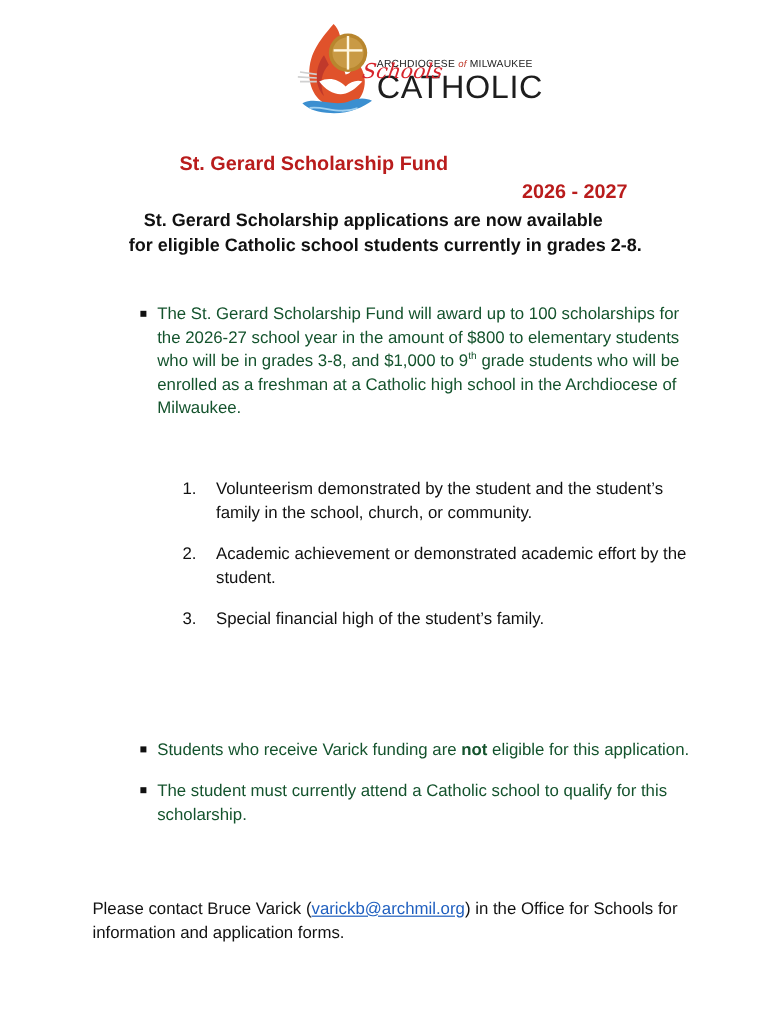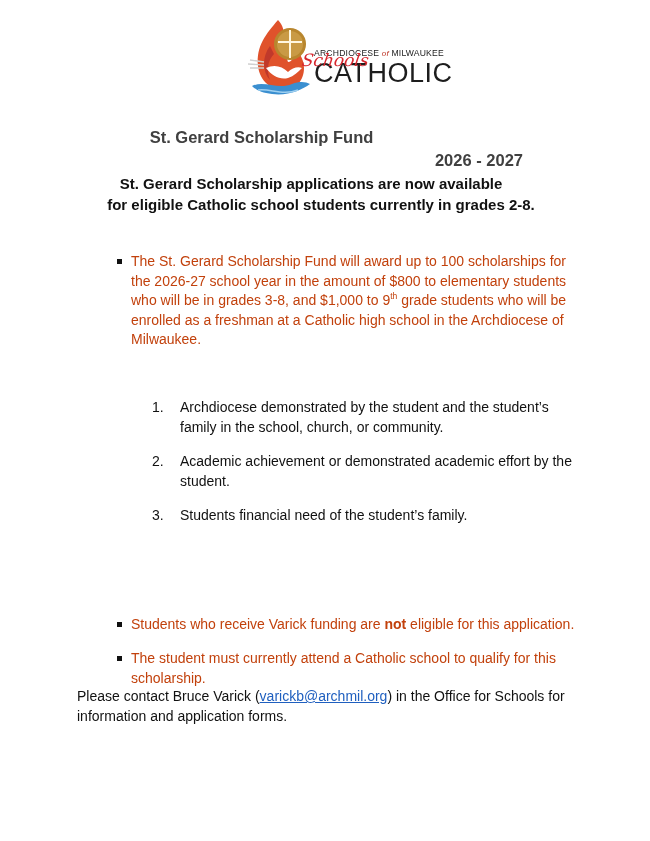--- a/index.html
+++ b/index.html
@@ -10,50 +10,50 @@
   
   .logo { position:absolute; left:248px; top:16px; width:200px; height:84px; }
   .logo-mark { position:absolute; left:0; top:0; width:72px; height:84px; }
   .logo-text { position:absolute; left:66px; top:32px; width:134px; }
   .logo-arch { font-family:Liberation Sans, sans-serif; font-size:8.6px; letter-spacing:0.2px; color:#222; white-space:nowrap; line-height:10px; }
   .logo-arch .of { font-style:italic; color:#c0392b; font-size:8px; }
   .logo-catholic { font-family:Liberation Sans, sans-serif; font-size:27px; letter-spacing:0.5px; color:#1d1d1d; line-height:26px; margin-top:1px; white-space:nowrap;text-align:center; }
   .logo-schools { position:absolute; left:54px; top:34px; font-family:"DejaVu Serif", serif; font-style:italic; font-size:17px; color:#d7262d; white-space:nowrap; transform:skewX(-8deg); }
 
   
-  .title { position:absolute; left:0; width:523px; text-align:center; font-weight:bold; font-size:16.5px; color:#404040; }
+  .title { position:absolute; left:0; width:523px; text-align:center; font-weight:bold; font-size:16.5px; color:#b91c1c; }
   .t1 { top:128px; }
   .t2 { top:151px;text-align:right; }
   .sub { position:absolute; width:650px; text-align:center; font-weight:bold; font-size:15px; color:#111; }
   .s1 { top:175px; left:-14px; }
   .s2 { top:196px; left:-4px; }
 
   
-  .bullet { position:absolute; left:115px; width:470px; font-size:14px; line-height:19.6px; color:#c2410c; }
+  .bullet { position:absolute; left:115px; width:470px; font-size:14px; line-height:19.6px; color:#14532d; }
   .bullet .marker { position:absolute; left:2px; top:7px; width:5px; height:5px; background:#111; }
   .bullet .txt { margin-left:16px; }
   .b1 { top:252px; }
   .b2 { top:361px; }
   .b3 { top:561px; }
   .b4 { top:615px; }
   .b5 { top:649px; }
   sup { font-size:8.5px; line-height:0; vertical-align:super; }
   .bold { font-weight:bold; }
   .ul-bold { font-weight:bold; }
 
   
   .num { position:absolute; left:152px; width:420px; font-size:14px; line-height:19.6px; color:#111; }
   .num .n { position:absolute; left:0; top:0; }
   .num .txt { margin-left:28px; }
   .n1 { top:398px; }
   .n2 { top:452px; }
   .n3 { top:506px; }
 
   
-  .contact { position:absolute; left:77px; top:687px; width:500px; font-size:14px; line-height:19.6px; color:#111; }
+  .contact { position:absolute; left:77px; top:748px; width:500px; font-size:14px; line-height:19.6px; color:#111; }
   .contact a { color:#1f5fbf; text-decoration:underline; }
 </style>
 </head>
 <body>
 
 <div class="page">
 
   <div class="logo">
     <svg class="logo-mark" viewBox="0 0 72 84">
 
@@ -85,29 +85,29 @@
   <div class="sub s2">for eligible Catholic school students currently in grades 2-8.</div>
 
   <div class="bullet b1">
     <span class="marker"></span>
     <div class="txt"><span>The St. Gerard Scholarship Fund will award up to 100 scholarships for the 2026-27 school year in the amount of $800 to elementary students who will be in grades 3-8, and $1,000 to 9</span><sup>th</sup><span> grade students who will be enrolled as a freshman at a Catholic high school in the Archdiocese of Milwaukee.</span></div>
   </div>
 
 
   <div class="num n1">
     <span class="n">1.</span>
-    <div class="txt">Archdiocese demonstrated by the student and the student’s family in the school, church, or community.</div>
+    <div class="txt">Volunteerism demonstrated by the student and the student’s family in the school, church, or community.</div>
   </div>
   <div class="num n2">
     <span class="n">2.</span>
     <div class="txt">Academic achievement or demonstrated academic effort by the student.</div>
   </div>
   <div class="num n3">
     <span class="n">3.</span>
-    <div class="txt">Students financial need of the student’s family.</div>
+    <div class="txt">Special financial high of the student’s family.</div>
   </div>
 
 
   <div class="bullet b4">
     <span class="marker"></span>
     <div class="txt"><span>Students who receive Varick funding are </span><span class="ul-bold">not</span><span> eligible for this application.</span></div>
   </div>
 
   <div class="bullet b5">
     <span class="marker"></span>

